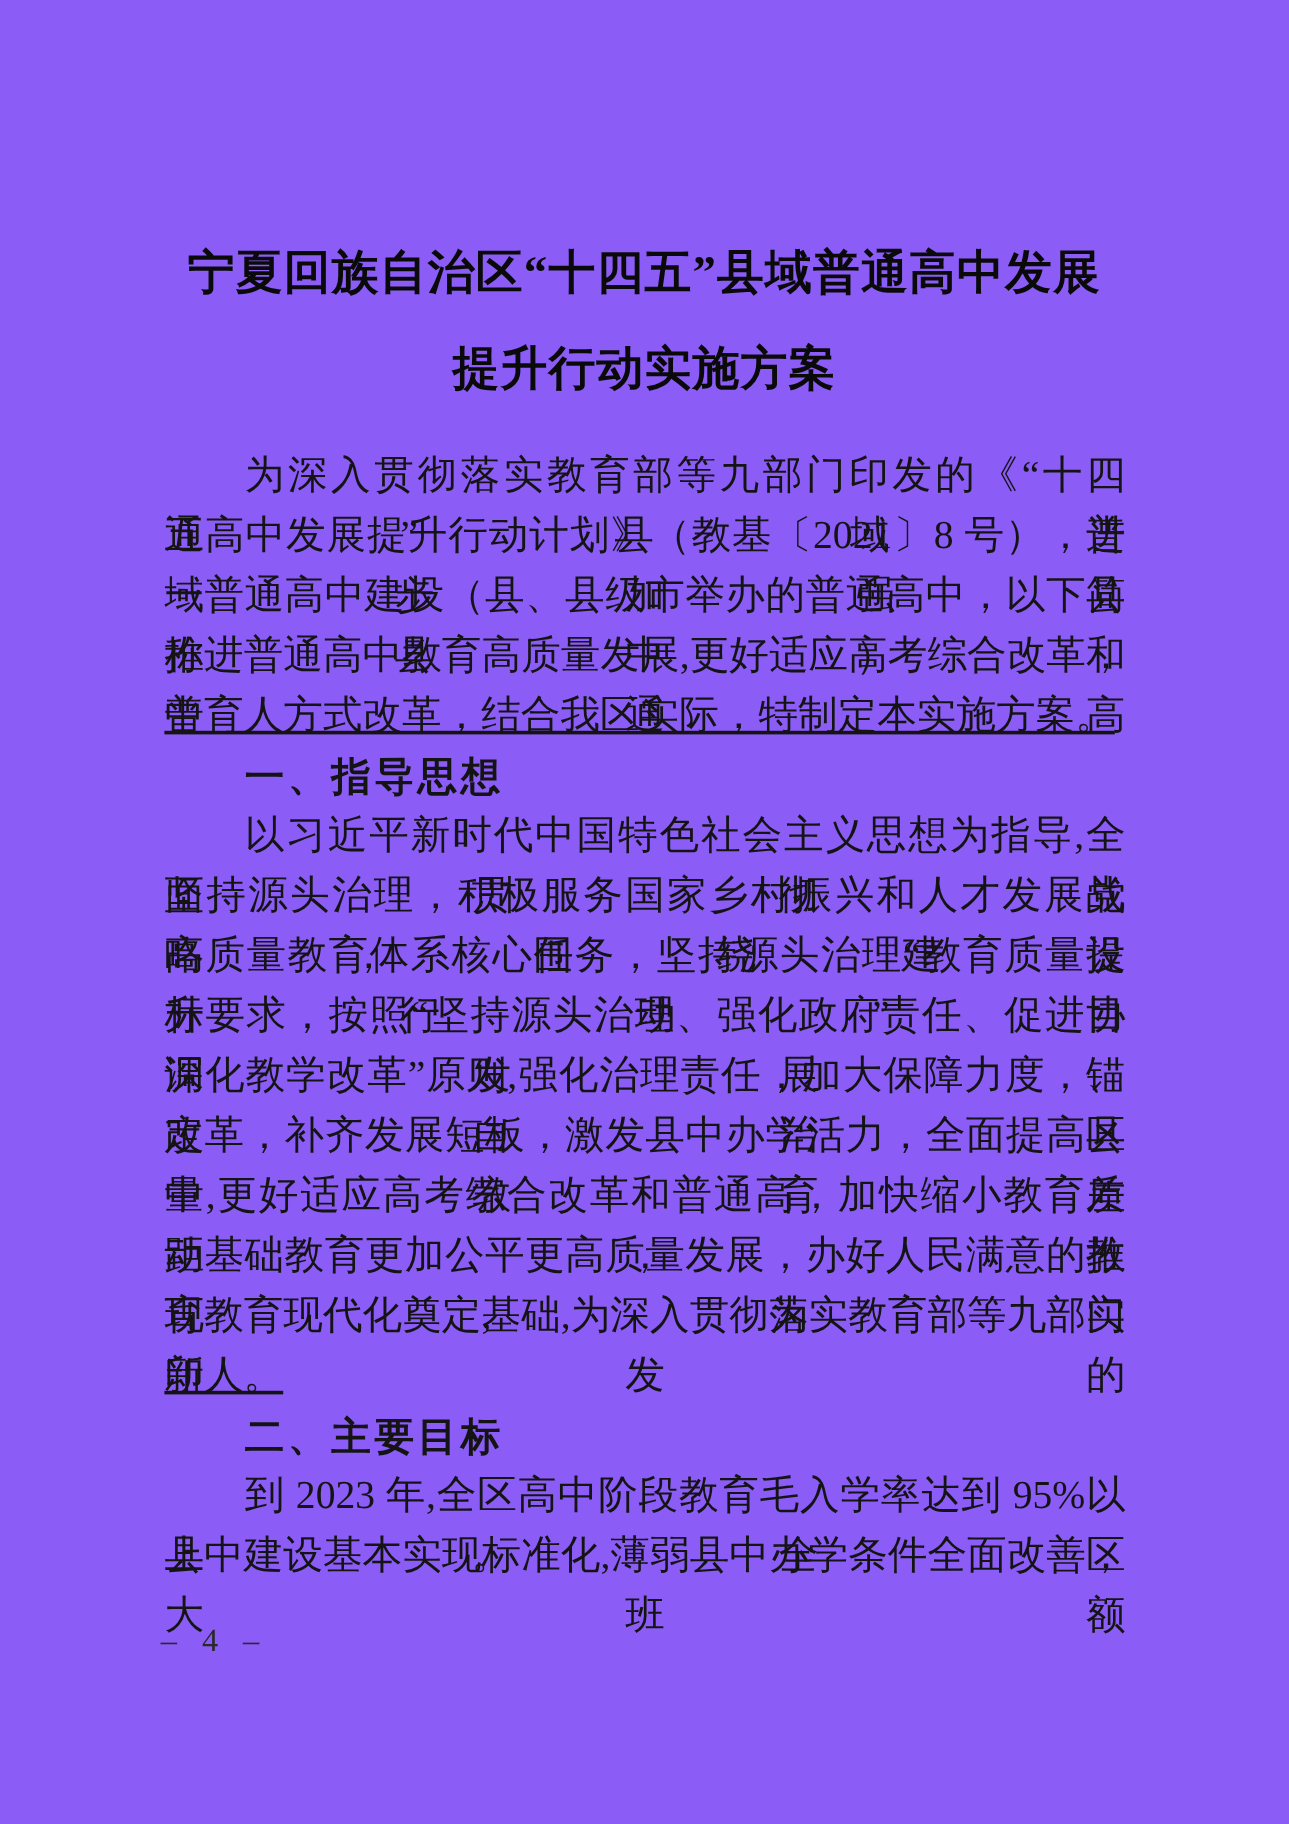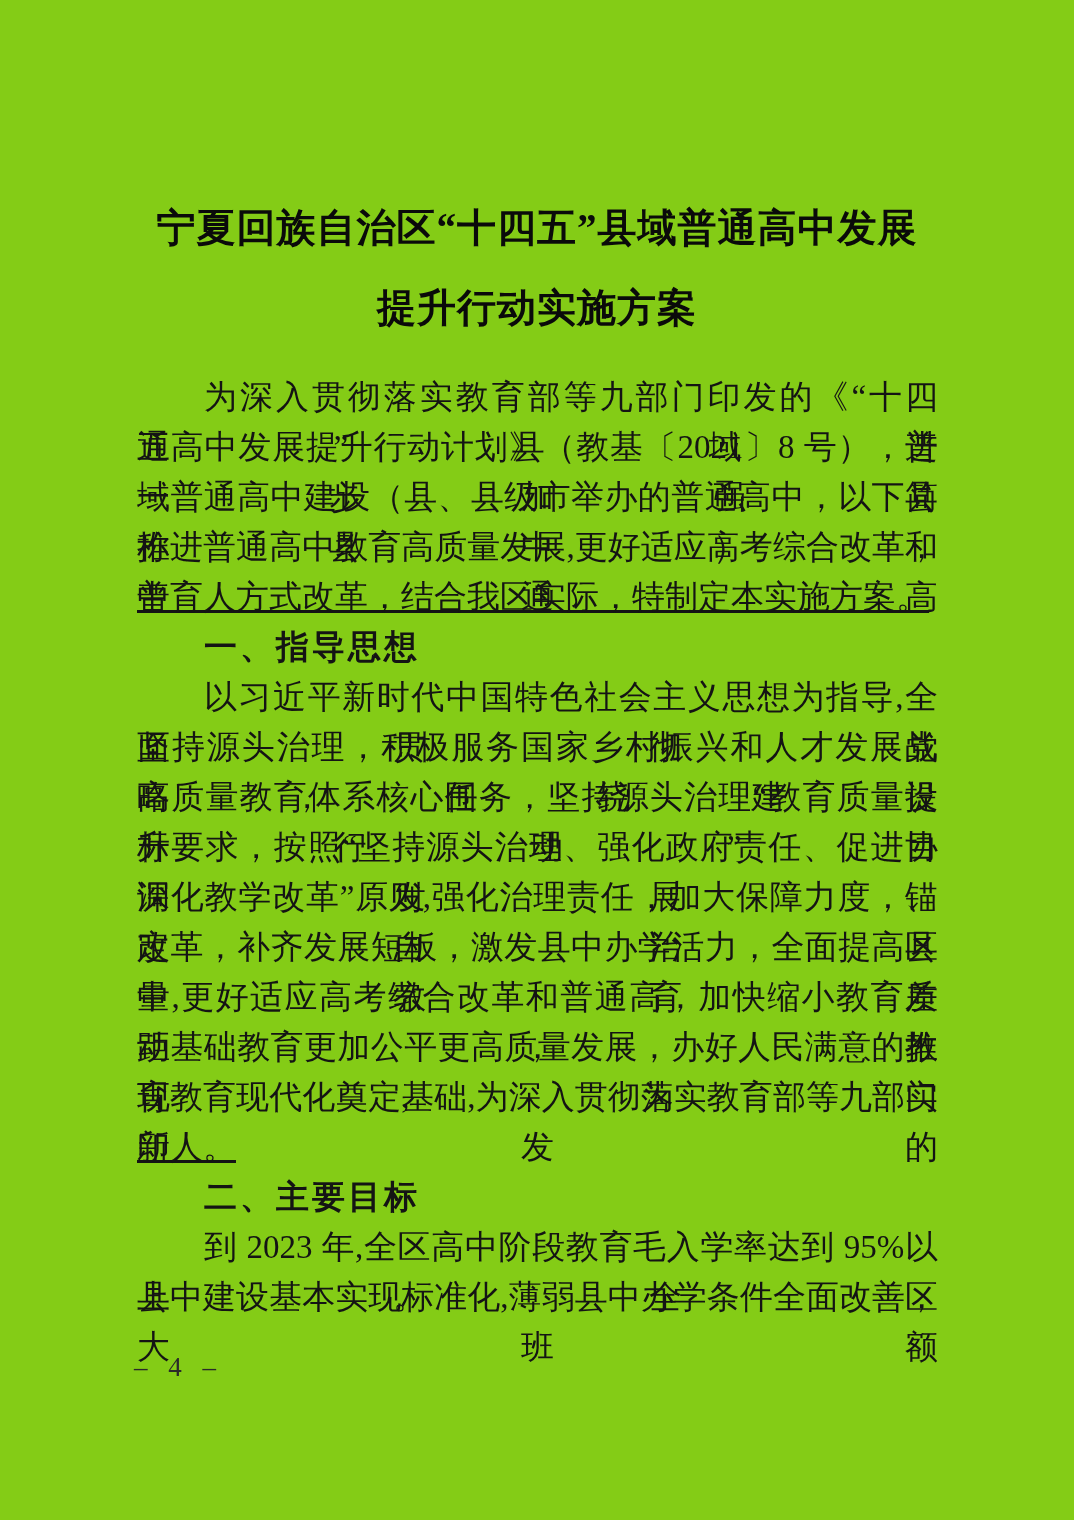--- a/index.html
+++ b/index.html
@@ -4,21 +4,21 @@
 <style>
   html, body {
     margin: 0;
     padding: 0;
     background: #ffffff;
   }
   .page {
     position: relative;
     width: 1074px;
     height: 1520px;
-    background: #84cc16;
+    background: #8b5cf6;
     overflow: hidden;
     color: #141414;
   }
   .title-block {
     position: absolute;
     top: 188px;
     left: 0;
     width: 1074px;
     text-align: center;
     font-family: "Liberation Serif", "DejaVu Serif", serif;

